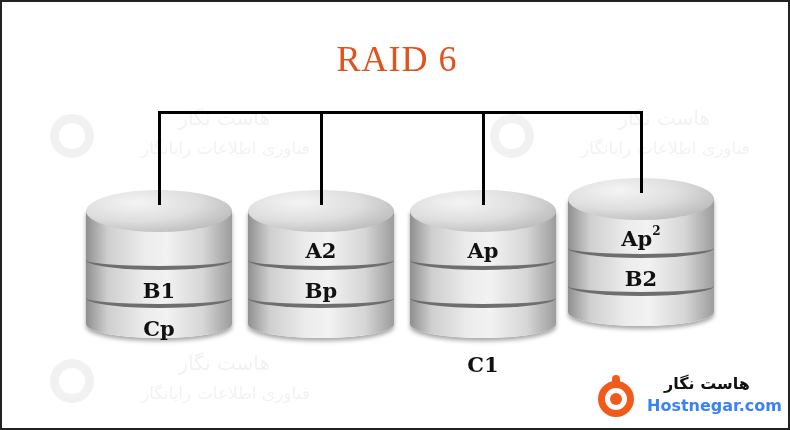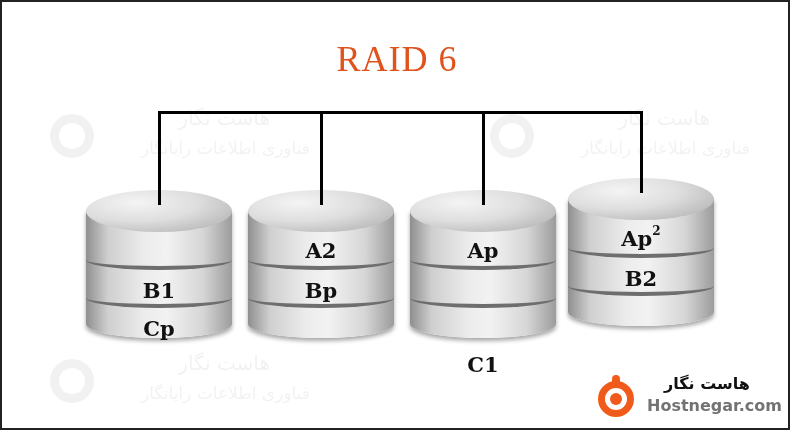--- a/index.html
+++ b/index.html
@@ -19,21 +19,21 @@
     background:radial-gradient(ellipse at 35% 30%, #f4f4f4 0%, #dedede 45%, #a9a9a9 100%); }
   .sep { position:absolute; left:0; width:146px; height:14px; border-radius:0 0 73px 73px / 0 0 10px 10px;
     border-bottom:4px solid #6e6e6e; box-sizing:border-box; }
   .lbl { position:absolute; left:0; width:146px; text-align:center; font-family:"DejaVu Serif",serif; font-weight:bold; font-size:21px; color:#111; }
   .lbl sup { font-size:12px; vertical-align:top; position:relative; top:-2px; }
   .logo { position:absolute; left:596px; top:373px; width:40px; height:40px; }
   .logo .ring { position:absolute; left:0; top:6px; width:36px; height:36px; border-radius:50%; border:7px solid #f05a1a; box-sizing:border-box; }
   .logo .dot { position:absolute; left:12px; top:18px; width:12px; height:12px; border-radius:50%; background:#f05a1a; }
   .logo .leaf { position:absolute; left:14px; top:0; width:8px; height:12px; background:#f05a1a; border-radius:4px 4px 0 4px; }
   .brand-fa { position:absolute; left:650px; top:372px; width:110px; text-align:center; direction:rtl; font-family:"DejaVu Sans",sans-serif; font-size:16px; font-weight:bold; color:#111; }
-  .brand-en { position:absolute; left:645px; top:394px; font-family:"DejaVu Sans",sans-serif; font-size:16px; font-weight:bold; color:#737373; }
+  .brand-en { position:absolute; left:645px; top:394px; font-family:"DejaVu Sans",sans-serif; font-size:16px; font-weight:bold; color:#3b82f6; }
 </style>
 </head>
 <body>
 
 <div class="frame">
 
   <div class="wm" style="left:48px;top:100px;width:260px;height:70px;">
     <div class="ring" style="left:0;top:12px;"></div>
     <div class="t1" style="right:40px;top:4px;">هاست نگار</div>
     <div class="t2" style="right:0;top:36px;">فناوری اطلاعات رایانگار</div>

